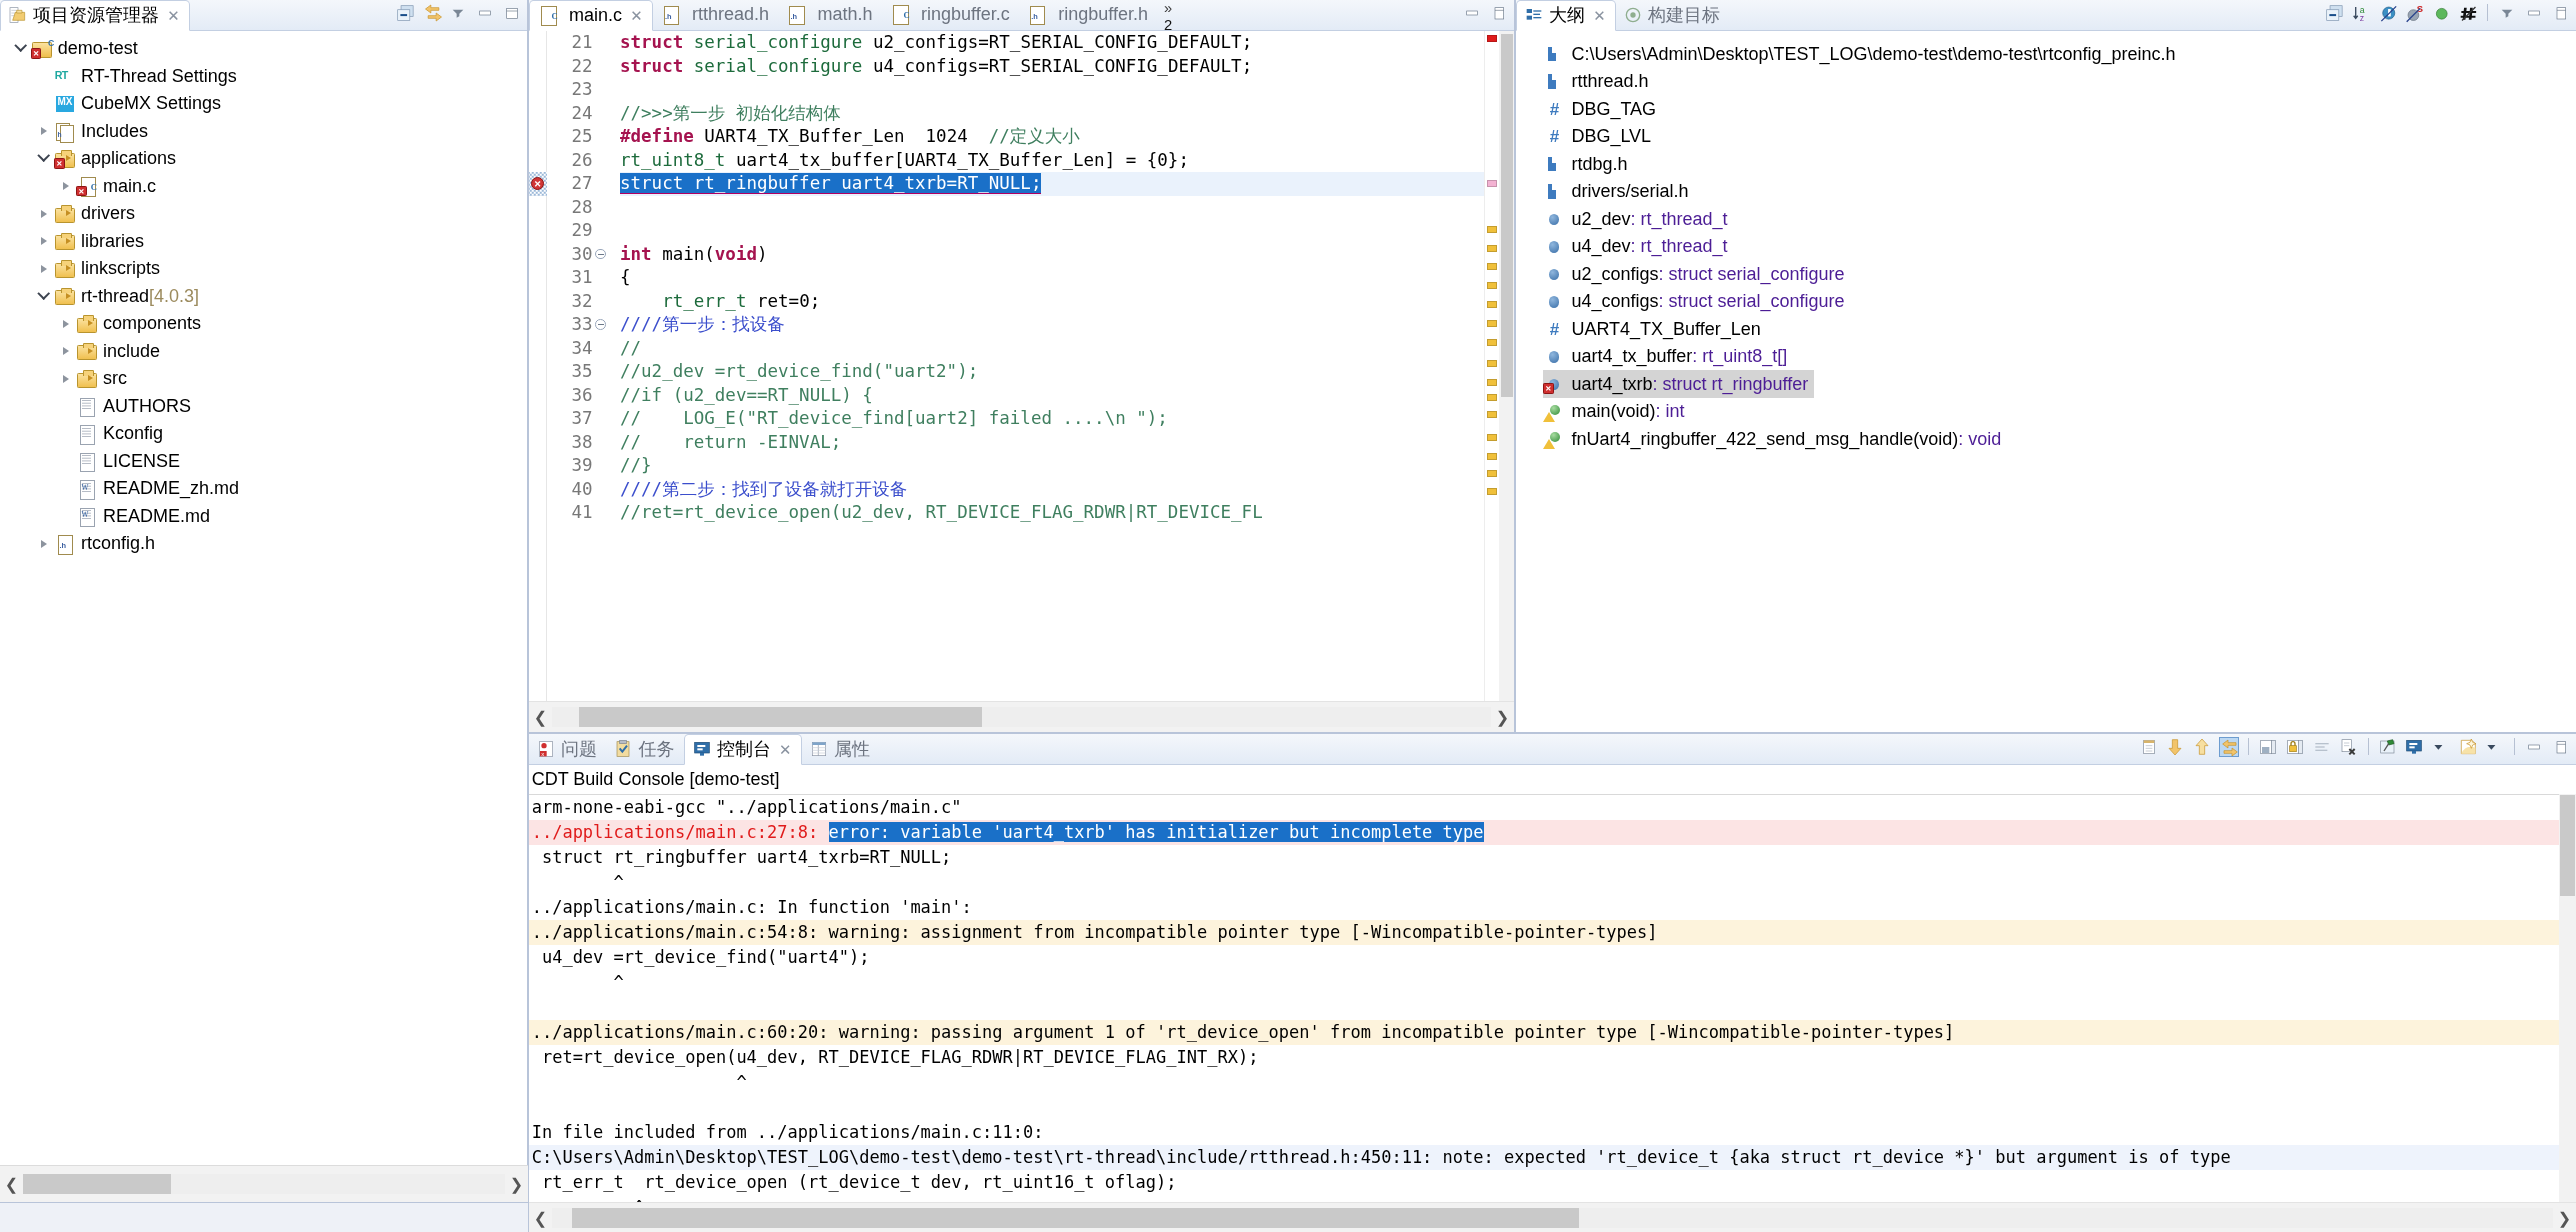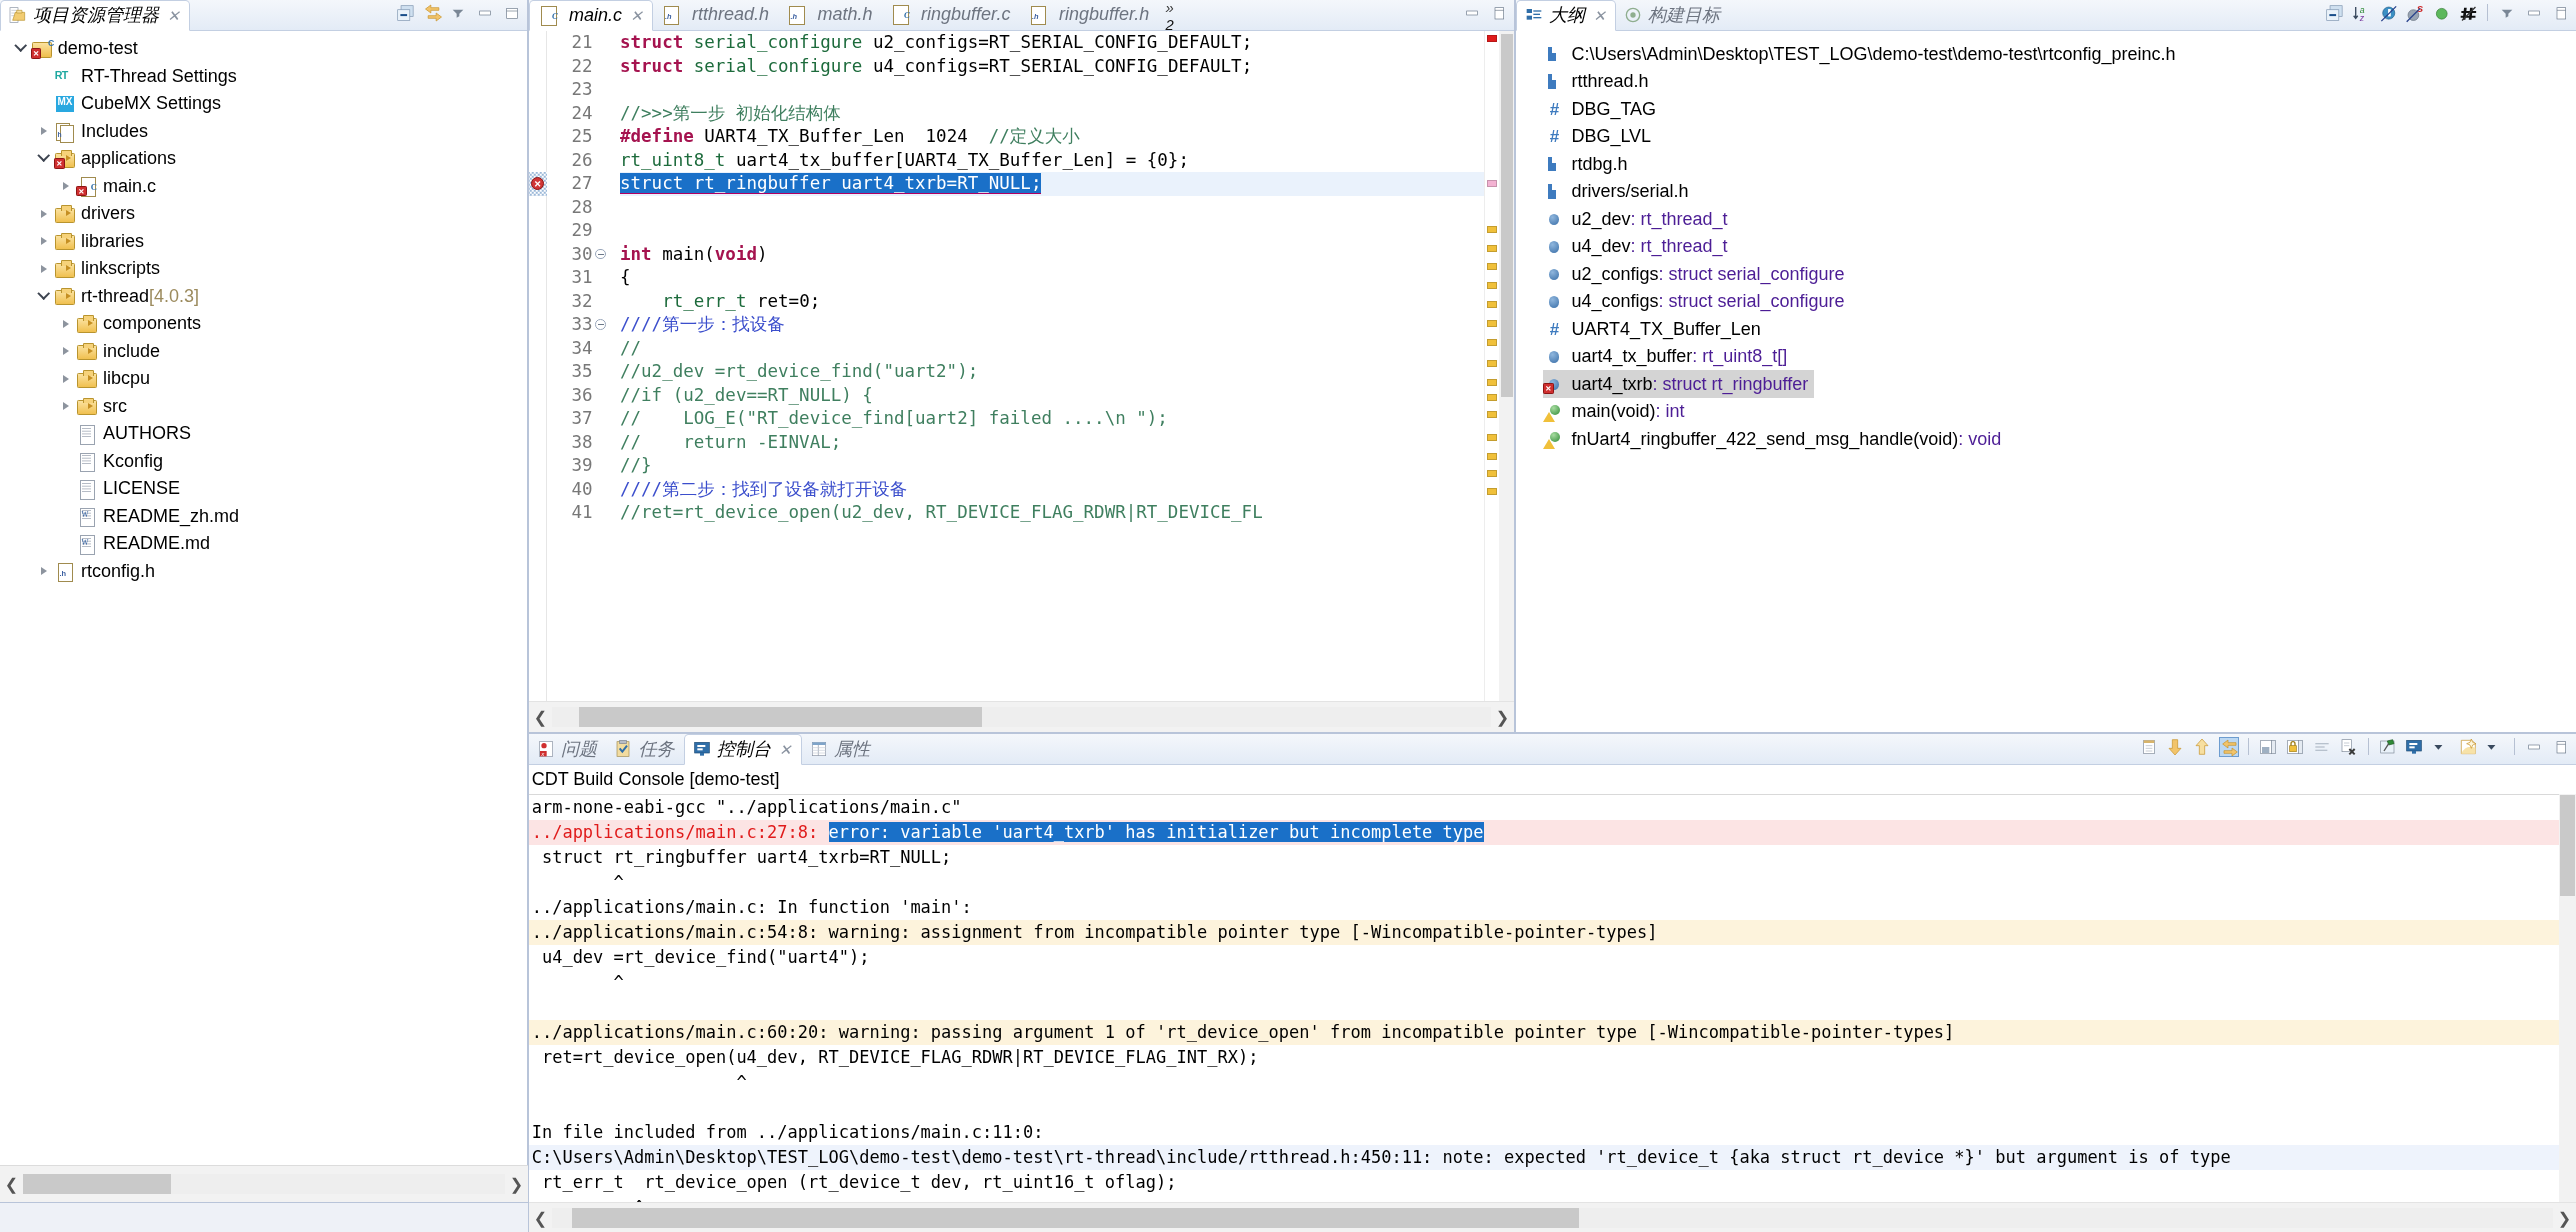--- a/index.html
+++ b/index.html
@@ -22,21 +22,20 @@
     background: #ffffff;
     border: 0.7px solid #b8c4d9;
   }
   .panel-tabbar {
     height: 31px;
     background: linear-gradient(to bottom, #f4f7fb 0%, #e3ebf6 100%);
     border-bottom: 0.7px solid #c3cfe2;
     display: flex;
     align-items: flex-end;
     position: relative;
-    font-style: italic;
   }
   .tab {
     height: 31px;
     display: flex;
     align-items: center;
     padding: 0 9.4px 0 6.7px;
     font-size: 18px;
     color: #2b2b2b;
     gap: 5.4px;
     white-space: nowrap;
@@ -531,30 +530,20 @@
         </div>
         <div class="tr">
           <span style="width:56px;flex:none"></span>
           <span class="tw">
             <span class="arrow"></span>
           </span>
           <span class="ico i-folder arrowed">
             <span class="fa"></span>
           </span>
           <span class="lbl">include</span>
-        </div>
-        <div class="tr">
-          <span style="width:56px;flex:none"></span>
-          <span class="tw">
-            <span class="arrow"></span>
-          </span>
-          <span class="ico i-folder arrowed">
-            <span class="fa"></span>
-          </span>
-          <span class="lbl">libcpu</span>
         </div>
         <div class="tr">
           <span style="width:56px;flex:none"></span>
           <span class="tw">
             <span class="arrow"></span>
           </span>
           <span class="ico i-folder arrowed">
             <span class="fa"></span>
           </span>
           <span class="lbl">src</span>

